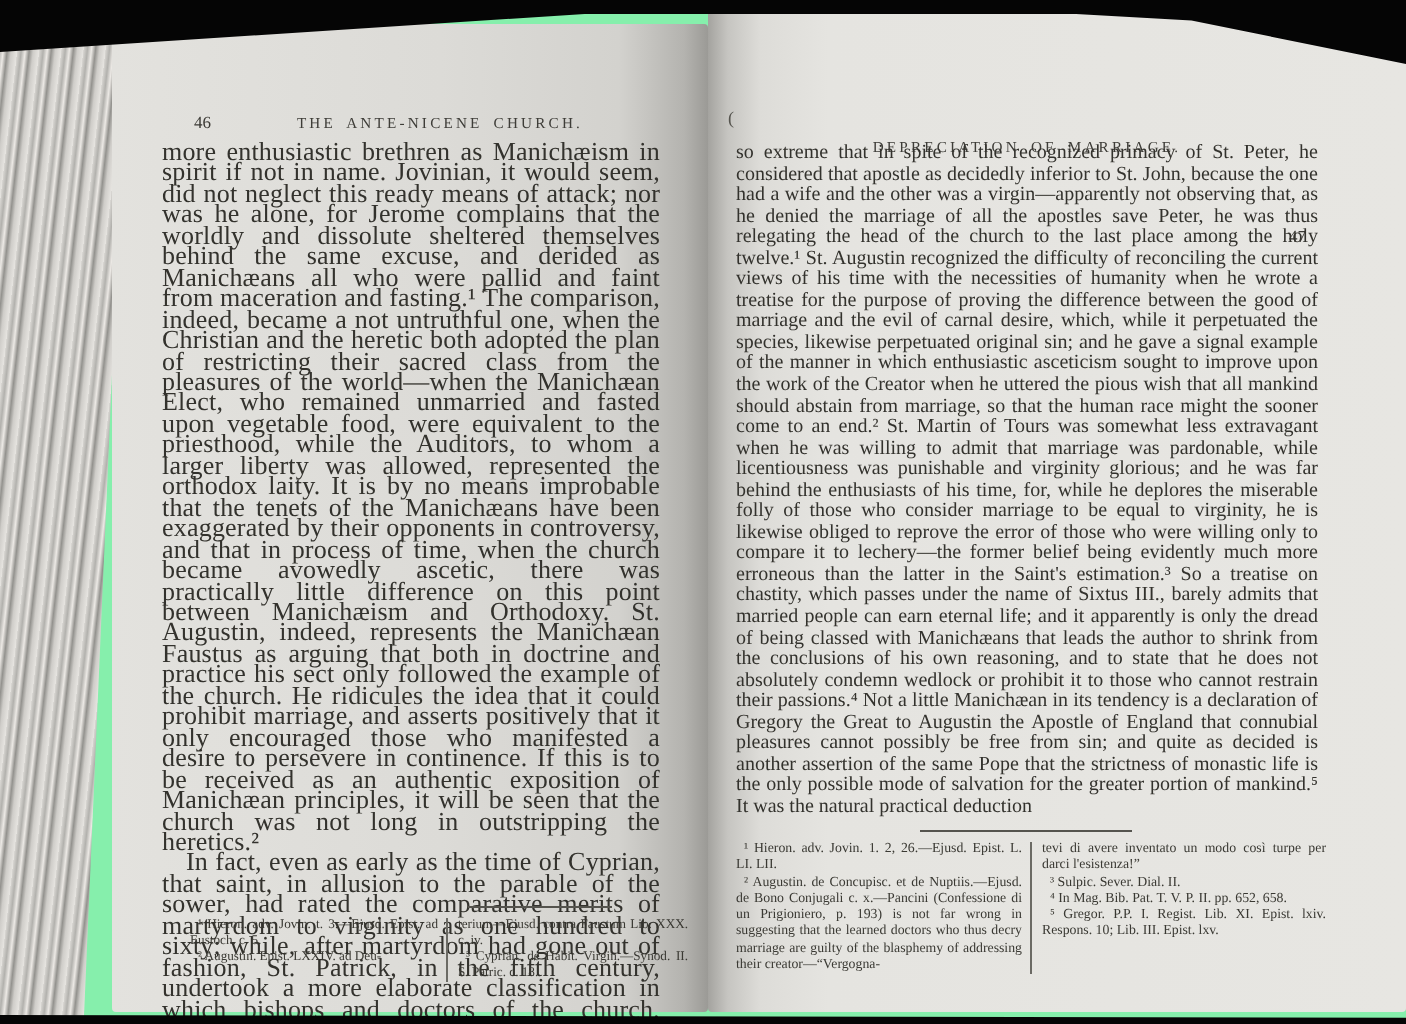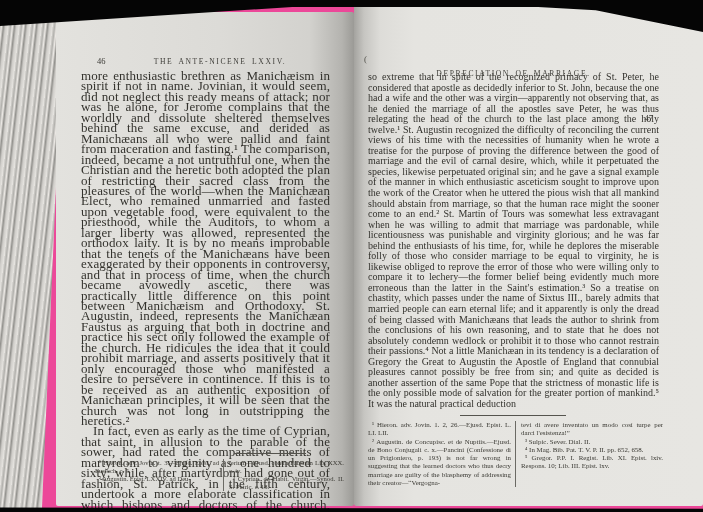--- a/index.html
+++ b/index.html
@@ -1,18 +1,18 @@
 <!DOCTYPE html>
 <html><head>
 <meta charset="utf-8">
 <style>
   html,body{margin:0;padding:0;}
   body{width:703px;height:512px;background:#000;overflow:hidden;
        font-family:"Liberation Serif","DejaVu Serif",serif;}
-  .scene{position:relative;width:703px;height:512px;background:#ec4899;overflow:hidden;text-decoration:underline;}
+  .scene{position:relative;width:703px;height:512px;background:#86efac;overflow:hidden;text-decoration:underline;}
 
   
   .fanned-edges{position:absolute;left:0;top:4px;width:64px;height:508px;
     background:repeating-linear-gradient(94deg,
       #d8d6d2 0px,#b2b1ad 2px,#ece9e5 4px,#93928e 6px,#cfcdc9 8px,#e6e4e0 11px);
     transform:skewX(-2.5deg);transform-origin:top left;}
 
   
   .page{position:absolute;border-radius:2px;}
   .page-left{left:56px;top:12px;width:298px;height:494px;
@@ -71,21 +71,21 @@
 </head>
 <body>
 
 <div class="scene">
 
   <div class="fanned-edges"></div>
 
   <div class="page page-left">
     <div class="pg-header lp-header">
       <span class="pg-num">46</span>
-      <span class="run-title">THE ANTE-NICENE LXXIV.</span>
+      <span class="run-title">THE ANTE-NICENE CHURCH.</span>
     </div>
     <div class="body-text lp-body">
       <p class="para">more enthusiastic brethren as Manichæism in spirit if not in name. Jovinian, it would seem, did not neglect this ready means of attack; nor was he alone, for Jerome complains that the worldly and dissolute sheltered themselves behind the same excuse, and derided as Manichæans all who were pallid and faint from maceration and fasting.¹ The comparison, indeed, became a not untruthful one, when the Christian and the heretic both adopted the plan of restricting their sacred class from the pleasures of the world—when the Manichæan Elect, who remained unmarried and fasted upon vegetable food, were equivalent to the priesthood, while the Auditors, to whom a larger liberty was allowed, represented the orthodox laity. It is by no means improbable that the tenets of the Manichæans have been exaggerated by their opponents in controversy, and that in process of time, when the church became avowedly ascetic, there was practically little difference on this point between Manichæism and Orthodoxy. St. Augustin, indeed, represents the Manichæan Faustus as arguing that both in doctrine and practice his sect only followed the example of the church. He ridicules the idea that it could prohibit marriage, and asserts positively that it only encouraged those who manifested a desire to persevere in continence. If this is to be received as an authentic exposition of Manichæan principles, it will be seen that the church was not long in outstripping the heretics.²</p>
       <p class="para indent">In fact, even as early as the time of Cyprian, that saint, in allusion to the parable of the sower, had rated the comparative merits of martyrdom to virginity as one hundred to sixty; while, after martyrdom had gone out of fashion, St. Patrick, in the fifth century, undertook a more elaborate classification in which bishops and doctors of the church, monks and virgins, were rated at one hundred, ecclesiastics in general and widows professed at sixty, while the faithful laity stand only at thirty.³ It was therefore a heresy for Jovinian to claim equal merit for maidens, wives, and widows; and though St. Jerome, in controverting this, commenced by carefully denying any intentional disrespect towards marriage, still his controversial ardor carried him so far in that direction, that he aroused considerable feeling among reasonable men and was obliged formally and repeatedly to excuse himself. His contempt for marriage, indeed, was</p>
     </div>
     <div class="fn-rule lp-rule"></div>
     <div class="footnotes lp-fn">
       <div class="fn-col">
         <p class="fn">¹ Hieron. adv. Jovin. t. 3.—Ejusd. Epist. ad Eustoch. c. 5.</p>
         <p class="fn">² Augustin. Epist. LXXIV. ad Deu-</p>

